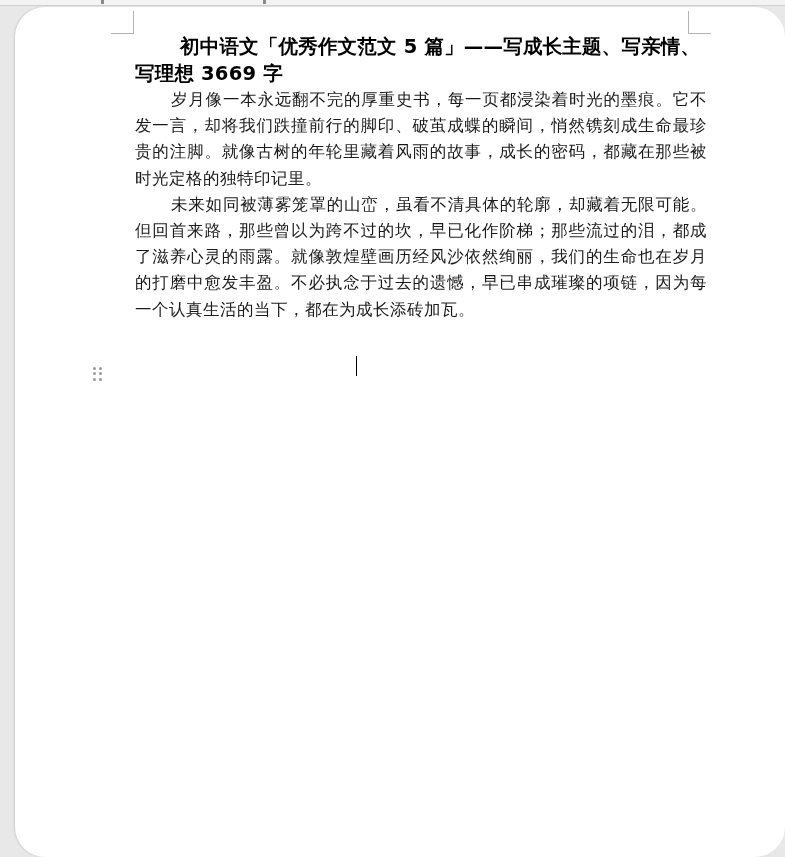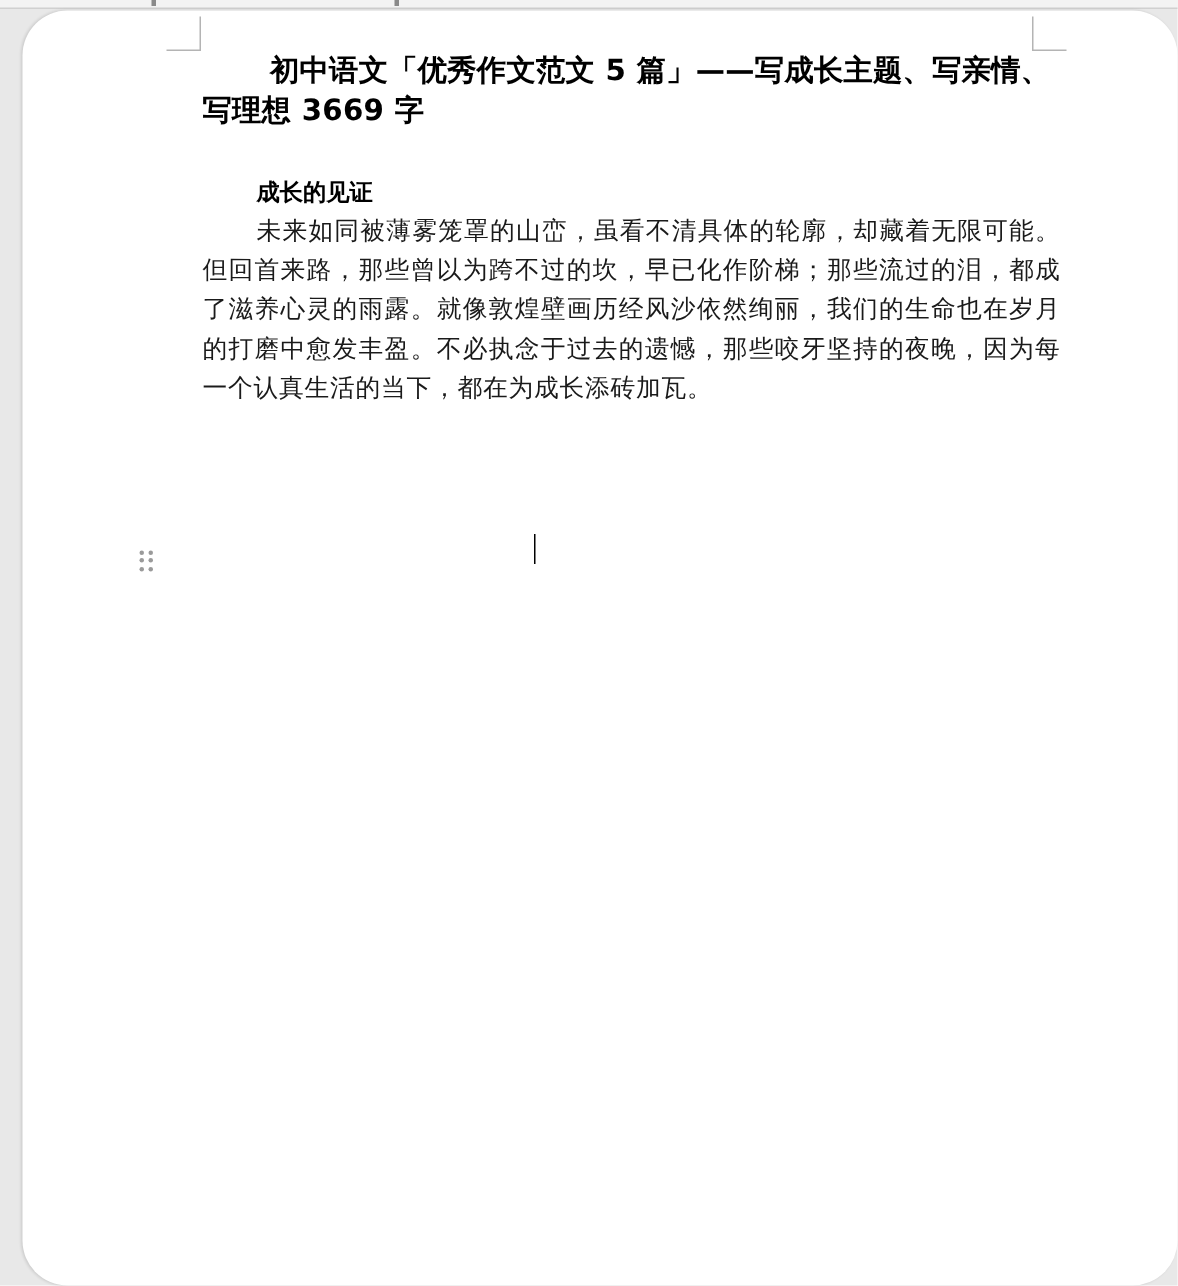--- a/index.html
+++ b/index.html
@@ -66,18 +66,18 @@
     <span></span>
       <span></span>
       <span></span>
       <span></span>
       <span></span>
       <span></span>
   </div>
 
   <div class="content">
     <h1 class="title">初中语文「优秀作文范文 5 篇」——写成长主题、写亲情、写理想 3669 字</h1>
-    <h2 class="section-heading">成长的见证</h2>
-    <p class="para">未来如同被薄雾笼罩的山峦，虽看不清具体的轮廓，却藏着无限可能。但回首来路，那些曾以为跨不过的坎，早已化作阶梯；那些流过的泪，都成了滋养心灵的雨露。就像敦煌壁画历经风沙依然绚丽，我们的生命也在岁月的打磨中愈发丰盈。不必执念于过去的遗憾，那些咬牙坚持的夜晚，因为每一个认真生活的当下，都在为成长添砖加瓦。</p>
+    <p class="para">岁月像一本永远翻不完的厚重史书，每一页都浸染着时光的墨痕。它不发一言，却将我们跌撞前行的脚印、破茧成蝶的瞬间，悄然镌刻成生命最珍贵的注脚。就像古树的年轮里藏着风雨的故事，成长的密码，都藏在那些被时光定格的独特印记里。</p>
+    <p class="para">未来如同被薄雾笼罩的山峦，虽看不清具体的轮廓，却藏着无限可能。但回首来路，那些曾以为跨不过的坎，早已化作阶梯；那些流过的泪，都成了滋养心灵的雨露。就像敦煌壁画历经风沙依然绚丽，我们的生命也在岁月的打磨中愈发丰盈。不必执念于过去的遗憾，早已串成璀璨的项链，因为每一个认真生活的当下，都在为成长添砖加瓦。</p>
   </div>
 
   <div class="cursor" style="left:341px;top:349px;"></div>
 </div>
 
 </body></html>

